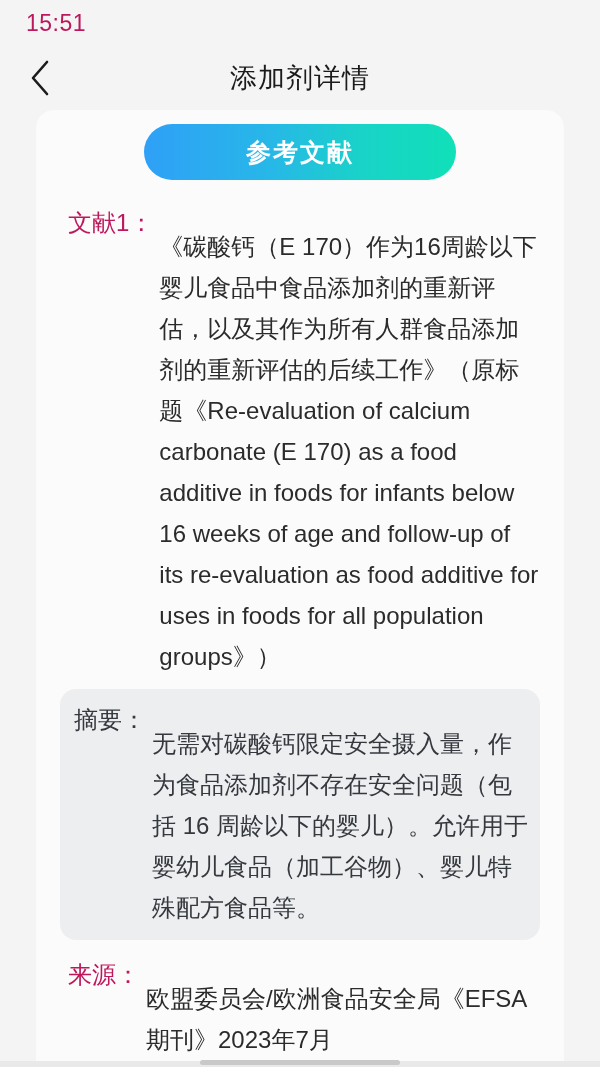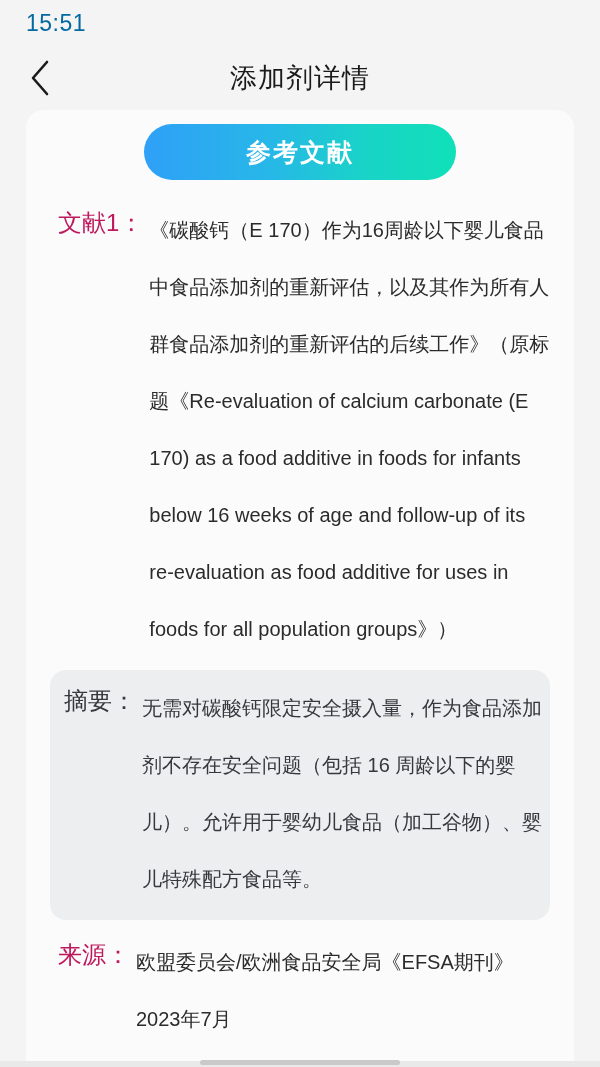--- a/index.html
+++ b/index.html
@@ -20,21 +20,21 @@
   .statusbar {
     height: 46px;
     flex: 0 0 46px;
     display: flex; align-items: center; justify-content: space-between;
     padding: 0 22px 0 26px;
     background: #f4f4f4;
     color: #1a1a1a;
   }
   .status-time {
     font-size: 23px; letter-spacing: .5px; font-weight: 400;
-    color: #0369a1;
+    color: #be185d;
   }
   .status-right { display: flex; align-items: center; gap: 9px; }
   .net-speed {
     display: flex; flex-direction: column; align-items: center;
     line-height: 1; transform: translateY(-1px);
   }
   .net-speed .v { font-size: 14px; font-weight: 700; letter-spacing: -.2px; }
   .net-speed .u { font-size: 9px; font-weight: 700; letter-spacing: -.2px; margin-top: 1px; }
   .icon-wifi { width: 24px; height: 18px; position: relative; }
   .icon-wifi svg { display: block; }
@@ -74,21 +74,21 @@
   .back-btn svg { display:block; }
   .page-title {
     width: 100%; text-align: center;
     font-size: 27px; color: #1b1b1b; font-weight: 400; letter-spacing: 1px;
   }
 
   
   .content {
     flex: 1 1 auto;
     overflow: hidden;
-    padding: 0 26px;
+    padding: 0 36px;
     position: relative;
   }
   .card {
     background: #fbfbfb;
     border-radius: 18px 18px 0 0;
     height: 100%;
     padding: 0 0 0 0;
     position: relative;
     overflow: hidden;
   }
@@ -117,25 +117,26 @@
   .row .label {
     flex: 0 0 auto;
     font-size: 24px;
     color: #be185d;
     line-height: 41px;
     white-space: nowrap;
     padding-left: 8px;
   }
   .row .value {
     flex: 1 1 auto;
-    font-size: 20px;
+    font-size: 24px;
     color: #2b2b2b;
-    line-height: 57px;
+    line-height: 41px;
     padding-left: 6px;
     word-break: break-word;
+    margin-top: 24px;
   }
   .row.abstract {
     background: #eceef0;
     border-radius: 16px;
     padding: 10px 6px 12px 6px;
     margin: 8px 0 10px 0;
   }
   .row.abstract .label,
   .row.abstract .value { color: #35383c; }
 

